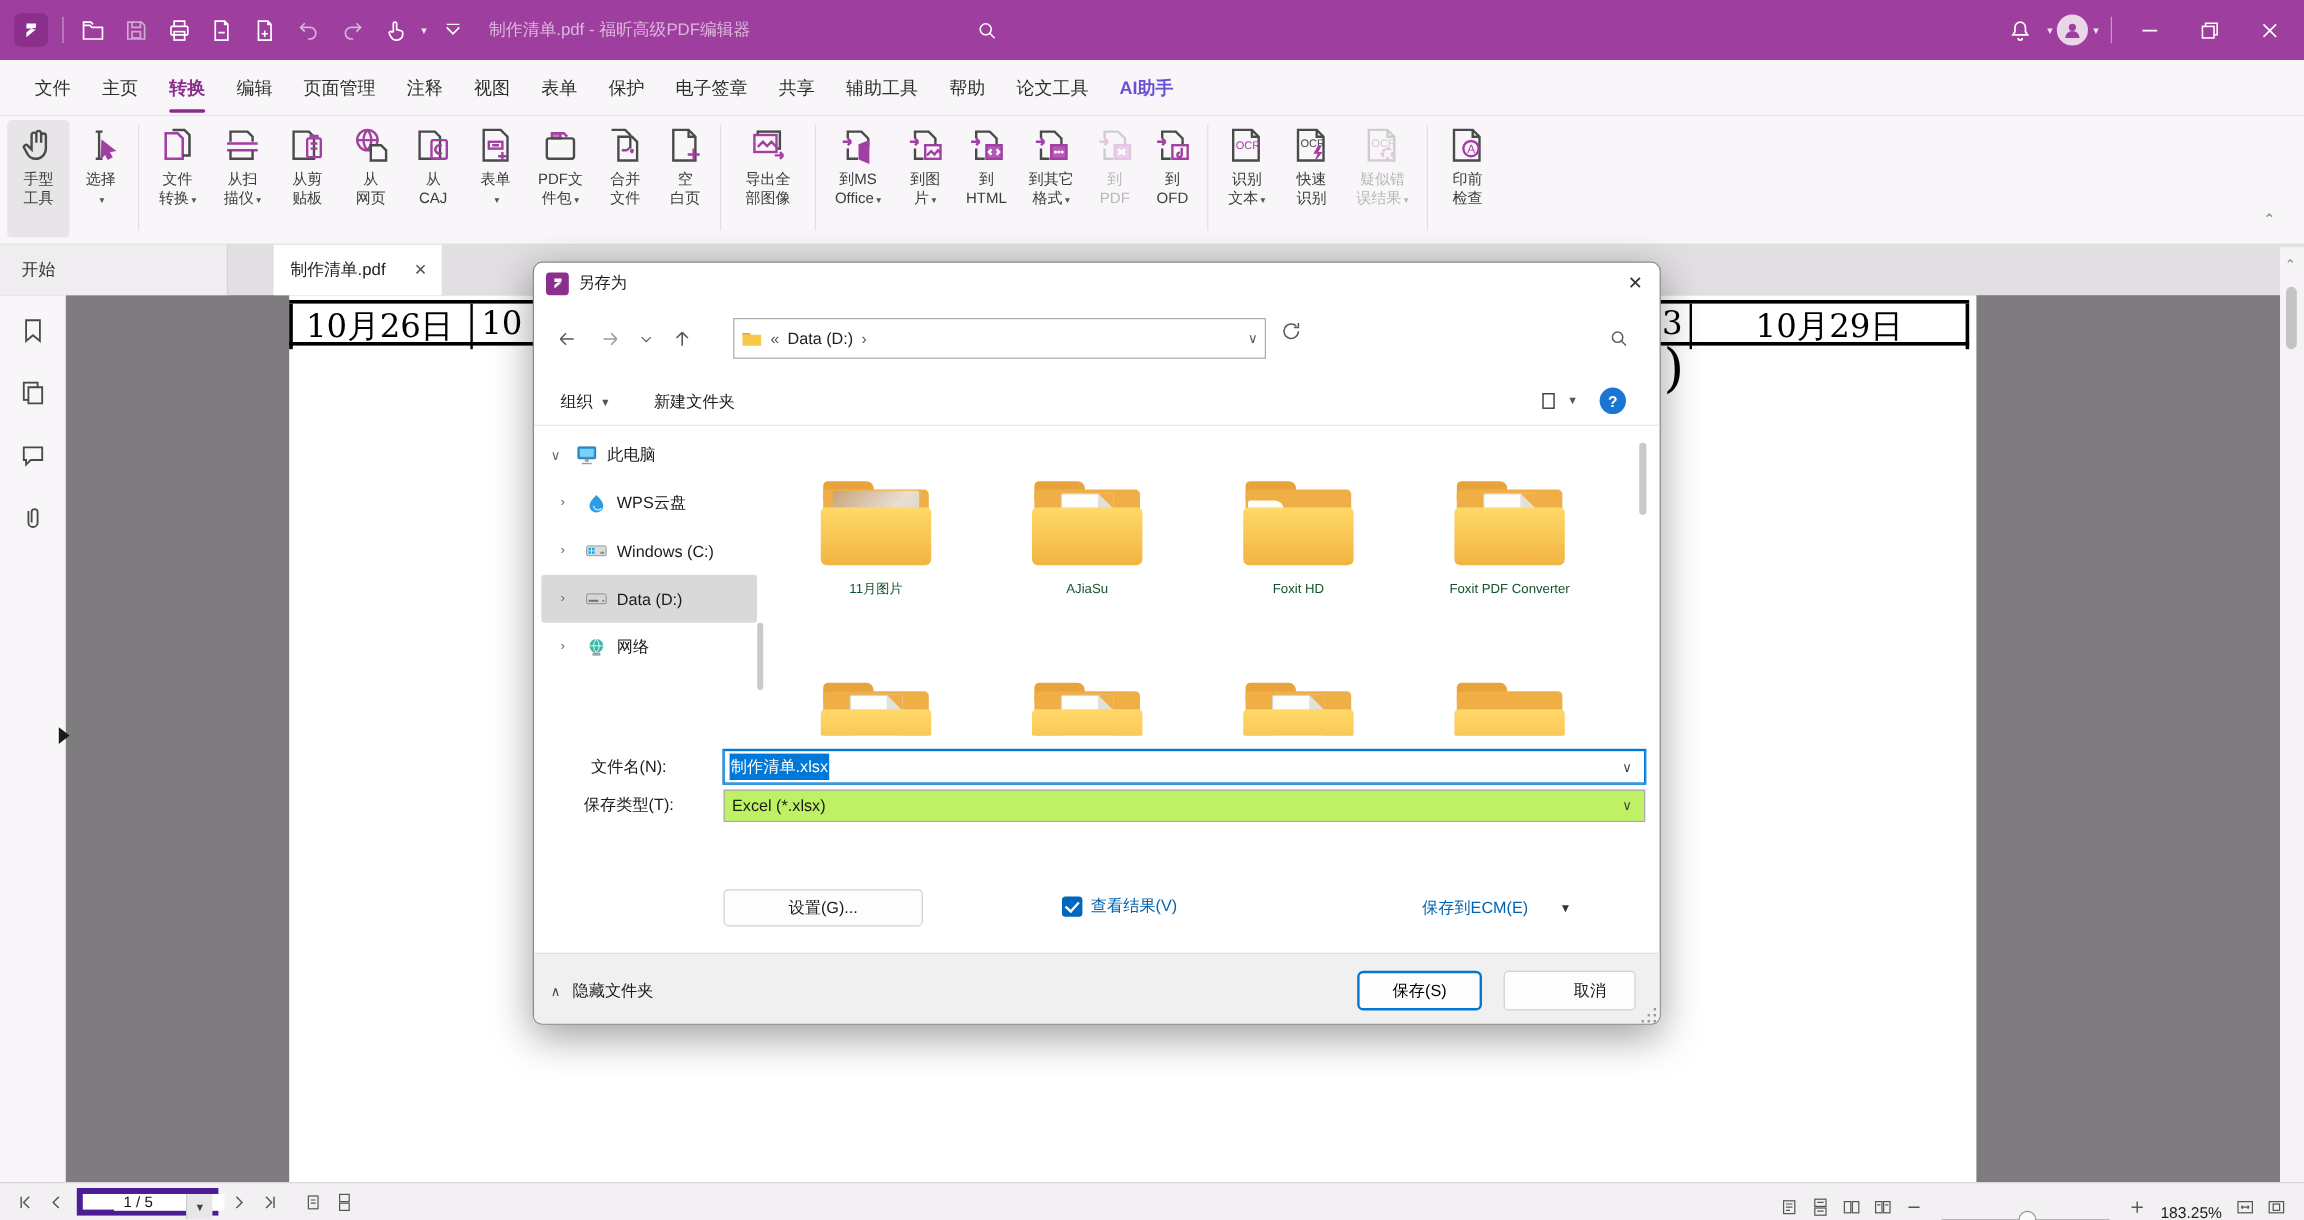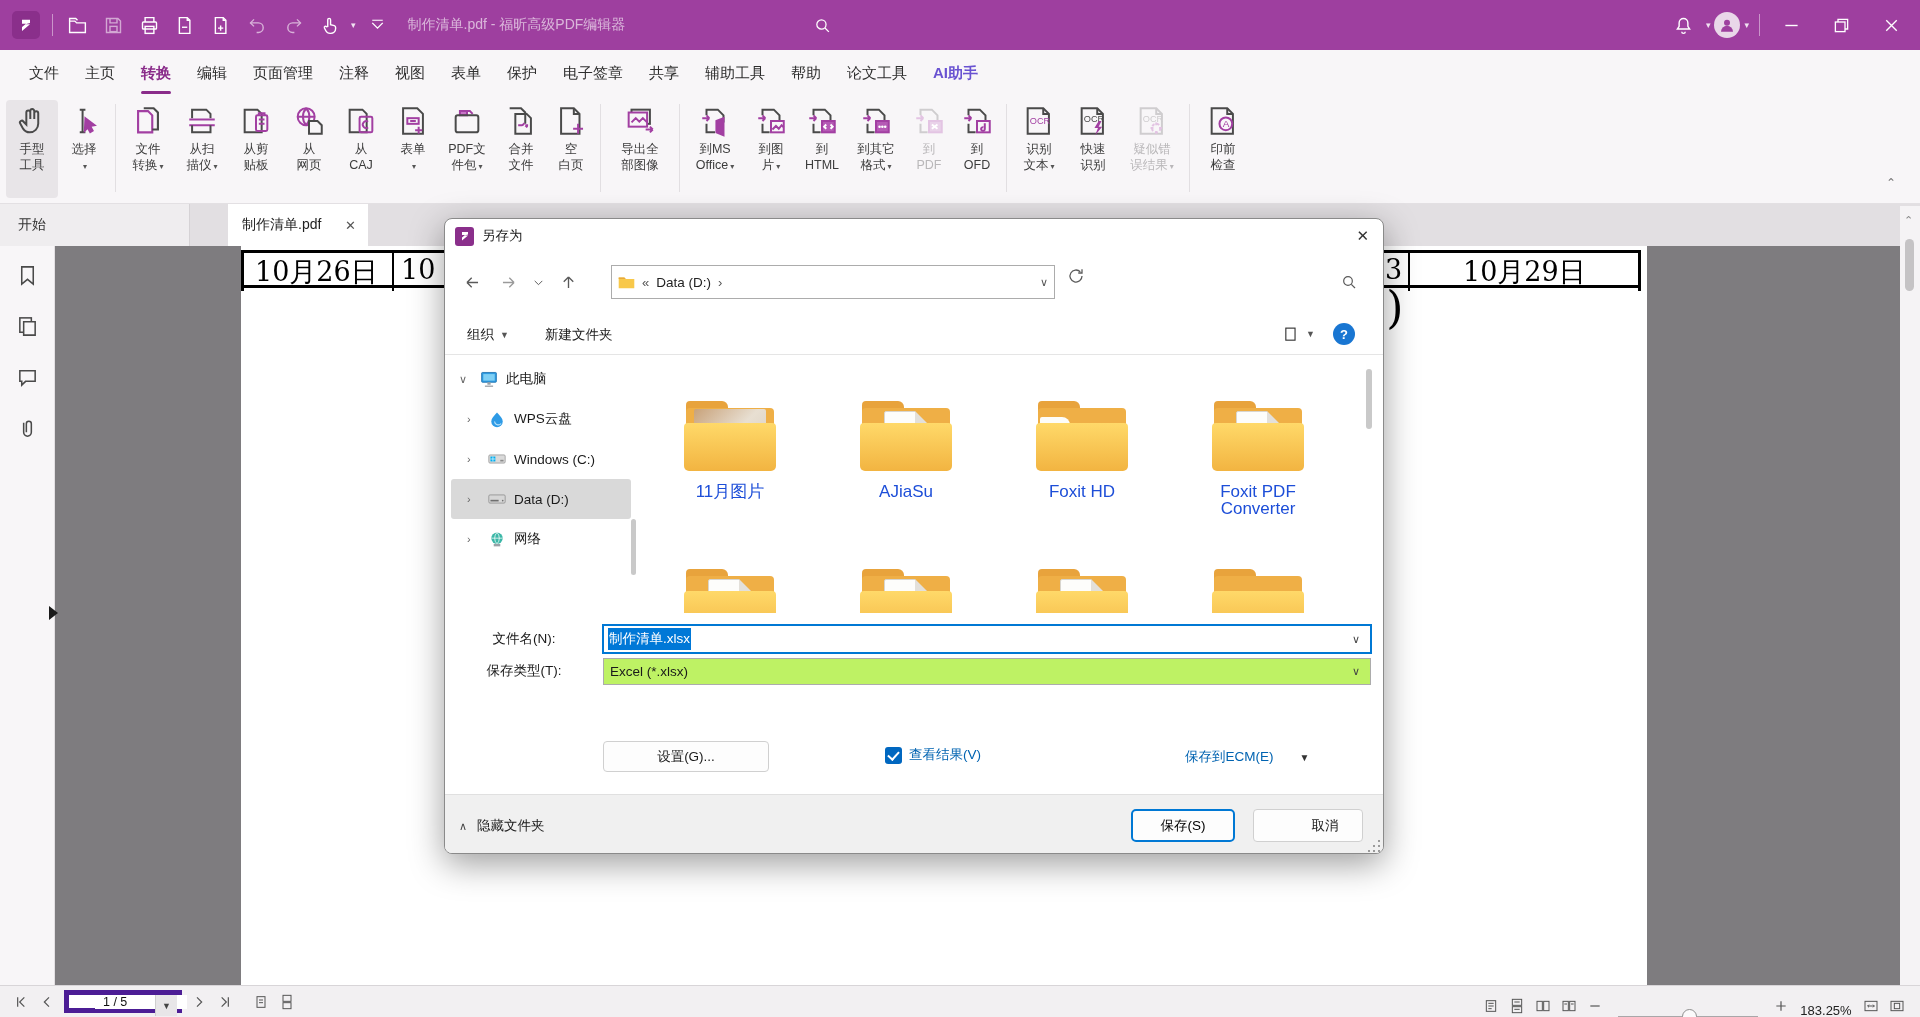--- a/index.html
+++ b/index.html
@@ -85,21 +85,21 @@
   .tree { position:absolute; left:6px; top:140px; width:180px; height:252px; overflow:hidden; }
   .tree-row { height:40px; display:flex; align-items:center; font-size:13.5px; color:#1a1a1a; border-radius:3px; padding-left:8px; }
   .tree-row .exp { width:20px; color:#666; font-size:11px; }
   .tree-row.child { padding-left:16px; }
   .tree-row.selected { background:#D9D9D9; }
   .tree-ic { width:20px; height:18px; margin-right:7px; }
   .tree-scroll { position:absolute; left:186px; top:300px; width:5px; height:56px; background:#C9C9C9; border-radius:3px; }
 
   .files { position:absolute; left:200px; top:142px; width:718px; height:252px; overflow:hidden; }
   .ftile { position:absolute; width:150px; text-align:center; }
-  .ftile .fname { font-size:17px; color:#1d4ed8; margin-top:8px; line-height:17px; }
+  .ftile .fname { font-size:11px; color:#14532d; margin-top:8px; line-height:17px; }
   .folder { position:relative; width:96px; height:74px; margin:0 auto; }
   .folder .back { position:absolute; left:4px; top:0; width:42px; height:16px; background:#E8A33C; border-radius:4px 6px 0 0; }
   .folder .body1 { position:absolute; left:4px; top:7px; width:88px; height:62px; background:#EFAF46; border-radius:4px; }
   .folder .paper { position:absolute; left:26px; top:10px; width:44px; height:52px; background:#FDFDFB; border:1px solid #D8D5CE; border-radius:2px; }
   .folder .paper::after { content:""; position:absolute; right:-1px; top:-1px; border-style:solid; border-width:0 13px 13px 0; border-color:transparent #EFAF46 #E3E0DA transparent; }
   .folder .photo { position:absolute; left:12px; top:8px; width:72px; height:46px; background:linear-gradient(135deg,#C8A27A 0%,#E8DFD2 55%,#D9CFC0 100%); border-radius:2px; }
   .folder .photo::after { content:""; position:absolute; left:0; bottom:0; width:100%; height:12px; background:#3A3632; }
   .folder .front { position:absolute; left:2px; top:22px; width:92px; height:48px; background:linear-gradient(180deg,#FFD969,#F2B441); border-radius:4px 4px 5px 5px; }
   .folder .notch { position:absolute; left:6px; top:16px; width:30px; height:10px; background:#FDFDF9; border-radius:2px 8px 0 0; }
   .fscroll { position:absolute; left:921px; top:150px; width:6px; height:60px; background:#C9C9C9; border-radius:3px; }

